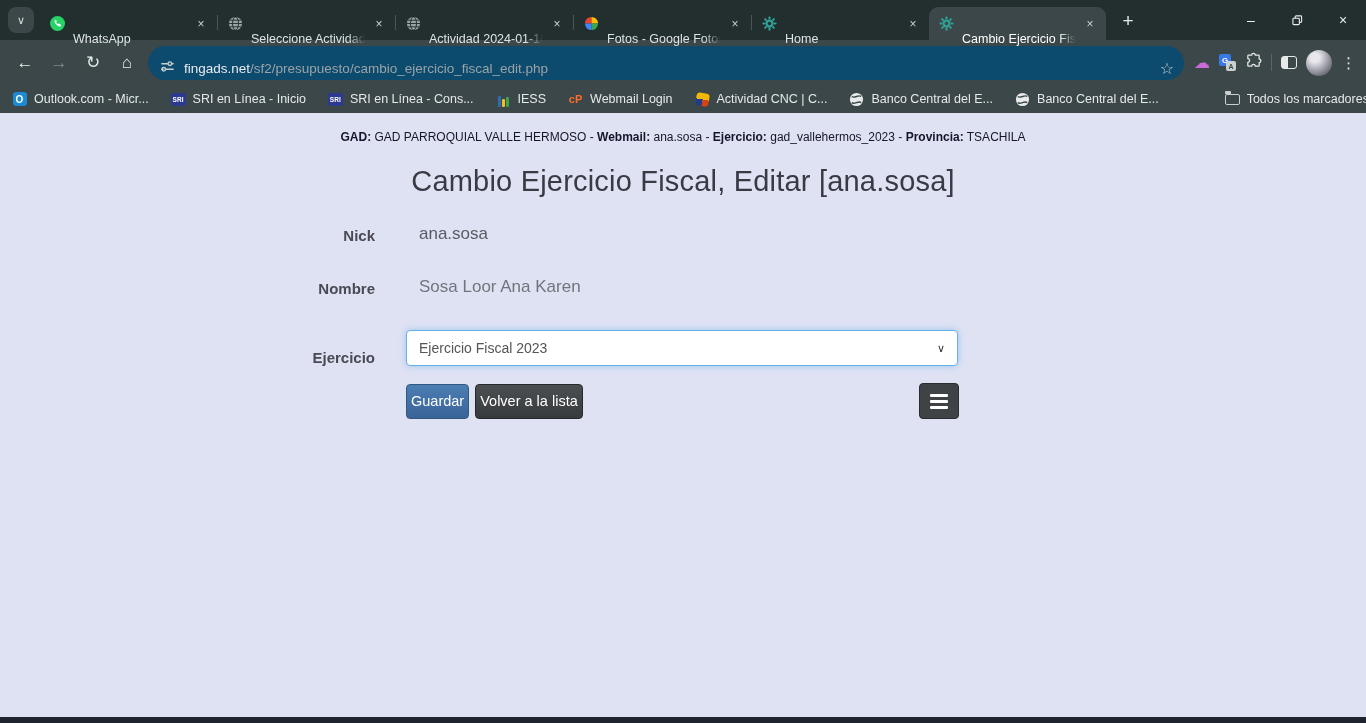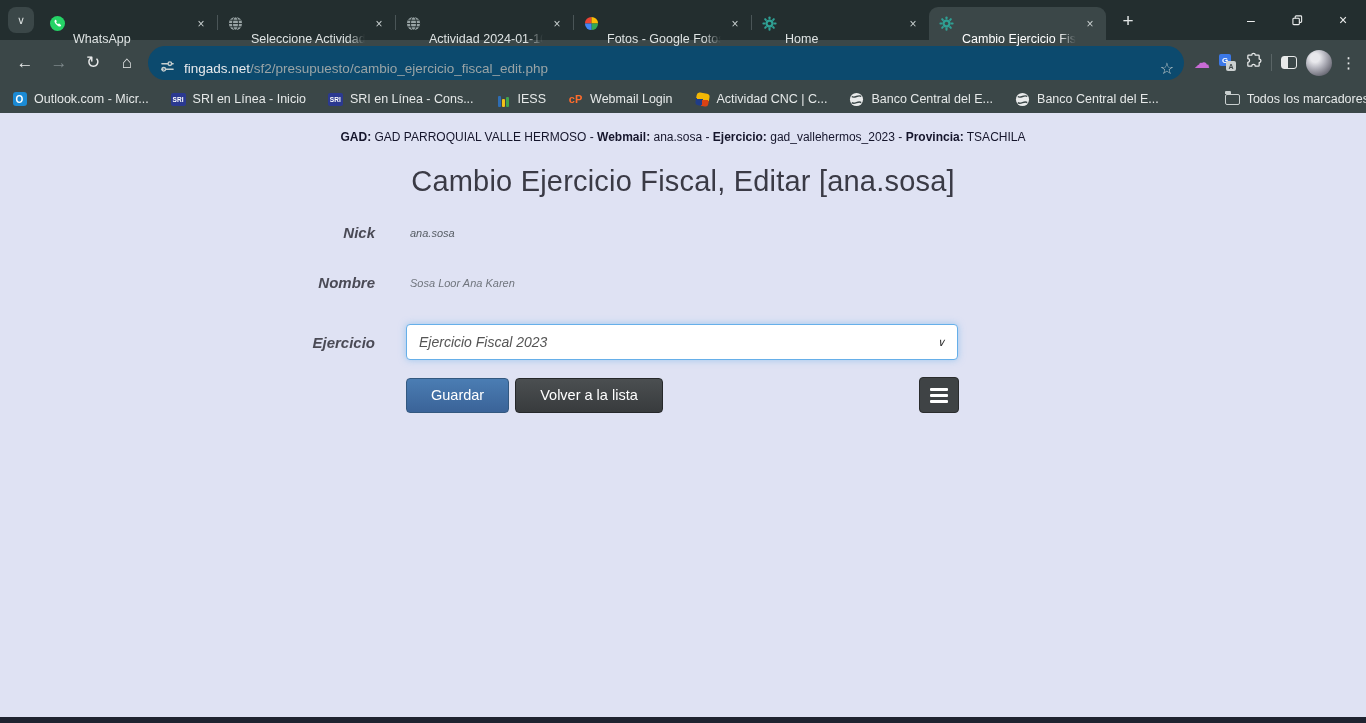--- a/index.html
+++ b/index.html
@@ -69,31 +69,31 @@
   .folder { width:15px; height:11px; border:1.5px solid #C9CFCF; border-radius:2px; position:relative; }
   .folder::before { content:""; position:absolute; top:-4px; left:-1px; width:6px; height:3px; background:#C9CFCF;
     border-radius:1px 1px 0 0; }
 
   
   .page { height:604px; background:#DFE2F3; overflow:hidden; }
   .meta { text-align:center; font-size:12px; color:#15152B; margin-top:17px; }
   .meta b { font-weight:bold; }
   .ptitle { text-align:center; font-size:29px; font-weight:400; color:#3A3A45; margin-top:21px; letter-spacing:.2px; }
   .form { margin-top:26px; }
-  .frow { display:flex; align-items:center; margin-bottom:33px;font-style:italic; }
+  .frow { display:flex; align-items:flex-end; margin-bottom:33px; }
   .frow.tight { margin-bottom:17px; }
   .flabel { width:375px; text-align:right; font-size:15px; font-weight:bold; color:#4A4A55; flex:none; }
-  .fvalue { margin-left:35px; font-size:11px; color:#565C63; }
+  .fvalue { margin-left:44px; font-size:17px; color:#565C63; }
   .fvalue.muted { color:#70757D; }
   .selectbox { margin-left:31px; width:552px; height:36px; background:#fff; border:1px solid #66AFE9; border-radius:4px;
     box-shadow:0 0 7px rgba(102,175,233,.55); display:flex; align-items:center; padding:0 12px; font-size:14px; color:#555; }
   .selectbox .chev { margin-left:auto; color:#333; font-size:11px; }
   .btnrow { display:flex; align-items:center; margin-left:406px; width:553px; }
   .btn { height:35px; border-radius:4px; color:#fff; font-size:14.5px; display:flex; align-items:center;
-    padding:0 24px; border:1px solid transparent; }
+    padding:0 4px; border:1px solid transparent; }
   .btn-primary { background:linear-gradient(#4B7DB3,#3A6398); border-color:#33587F; }
   .btn-dark { background:linear-gradient(#4B4F51,#383B3D); border-color:#26282A; margin-left:6px; }
   .btn-menu { margin-left:auto; width:40px; height:36px; border-radius:4px; background:#3F4345; border:1px solid #2A2C2D;
     display:flex; flex-direction:column; align-items:center; justify-content:center; gap:3px; }
   .btn-menu i { width:18px; height:3px; background:#fff; border-radius:1px; display:block; }
   .bottomstrip { height:6px; background:#1F2330; }
 </style>
 </head>
 <body>
 

